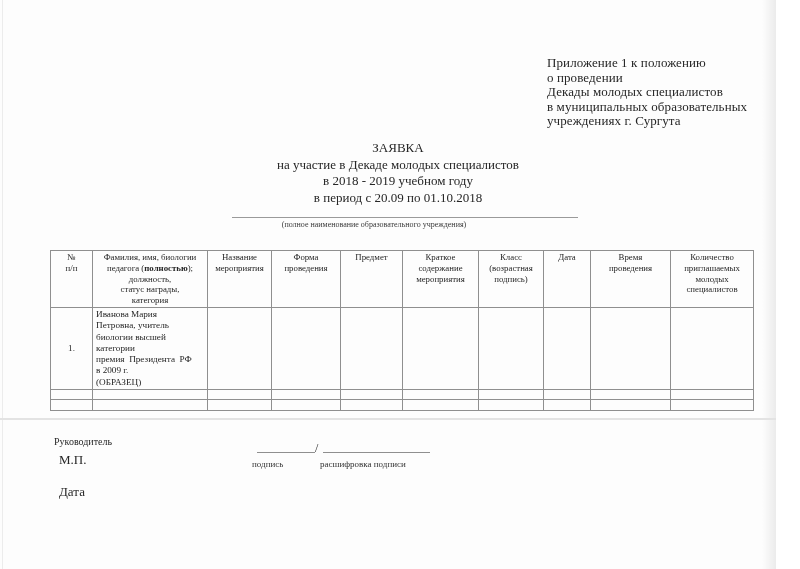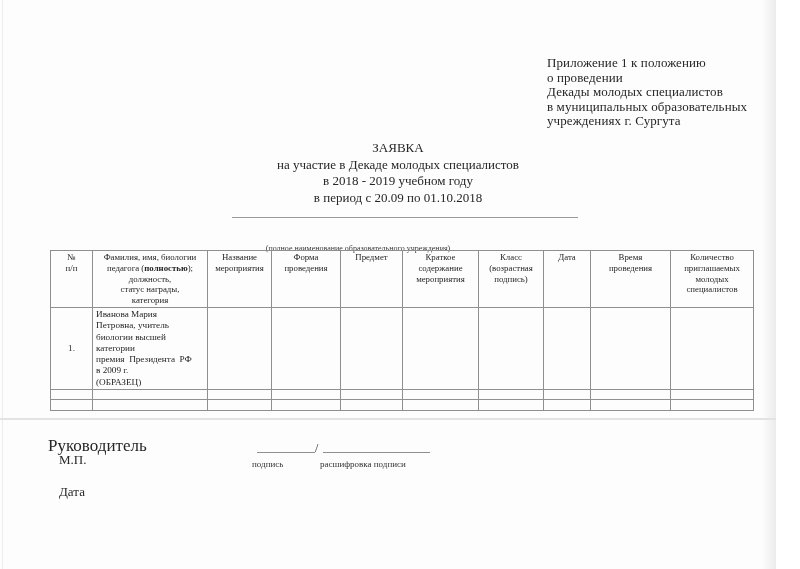--- a/index.html
+++ b/index.html
@@ -18,33 +18,33 @@
   
   .appendix { position:absolute; left:547px; top:56px; width:245px;
               font-size:13px; line-height:14.6px; letter-spacing:0.1px; }
 
   
   .title { position:absolute; left:48px; top:140px; width:700px;
            text-align:center; font-size:13px; line-height:16.5px; }
 
   
   .org-line    { position:absolute; left:232px; top:217px; width:346px; border-top:1px solid #9a9a9a; }
-  .org-caption { position:absolute; left:228px; top:220px; width:260px;
-                 text-align:center; font-size:8px; color:#3a3a3a;margin-top:24px; }
+  .org-caption { position:absolute; left:244px; top:220px; width:260px;
+                 text-align:center; font-size:8px; color:#3a3a3a; }
 
   
   .doc-table { position:absolute; left:50px; top:250px; border-collapse:collapse; table-layout:fixed; }
   .doc-table th, .doc-table td { border:1px solid #8f8f8f; vertical-align:top; padding:1px 3px; overflow:hidden; }
   .doc-table th { font-weight:normal; text-align:center; font-size:8.8px; line-height:10.8px; }
   .doc-table td { font-size:9.2px; line-height:11.3px; text-align:left; }
   .hdr-line, .cell-line { white-space:pre-wrap; }
   .bold { font-weight:bold; }
 
   
-  .f-leader { position:absolute; left:48px;  top:436px; font-size:17px; }
+  .f-leader { position:absolute; left:54px;  top:436px; font-size:10px; }
   .f-mp     { position:absolute; left:59px;  top:452px; font-size:13px; }
   .sig-line { position:absolute; top:452px; border-bottom:1px solid #8f8f8f; }
   .sig1     { left:257px; width:58px; }
   .sig2     { left:323px; width:107px; }
   .f-slash  { position:absolute; left:315px; top:441px; font-size:12px; }
   .cap      { position:absolute; top:459px; font-size:9px; color:#333; }
   .cap1     { left:252px; width:68px; }
   .cap2     { left:320px; width:113px; }
   .f-date   { position:absolute; left:59px; top:484px; font-size:13px; }
 </style>

